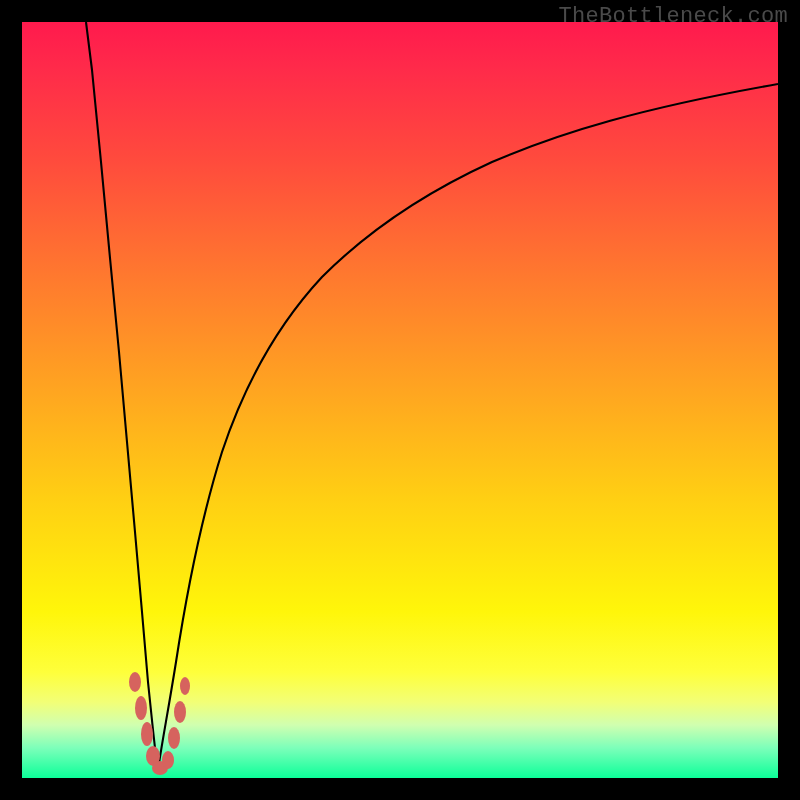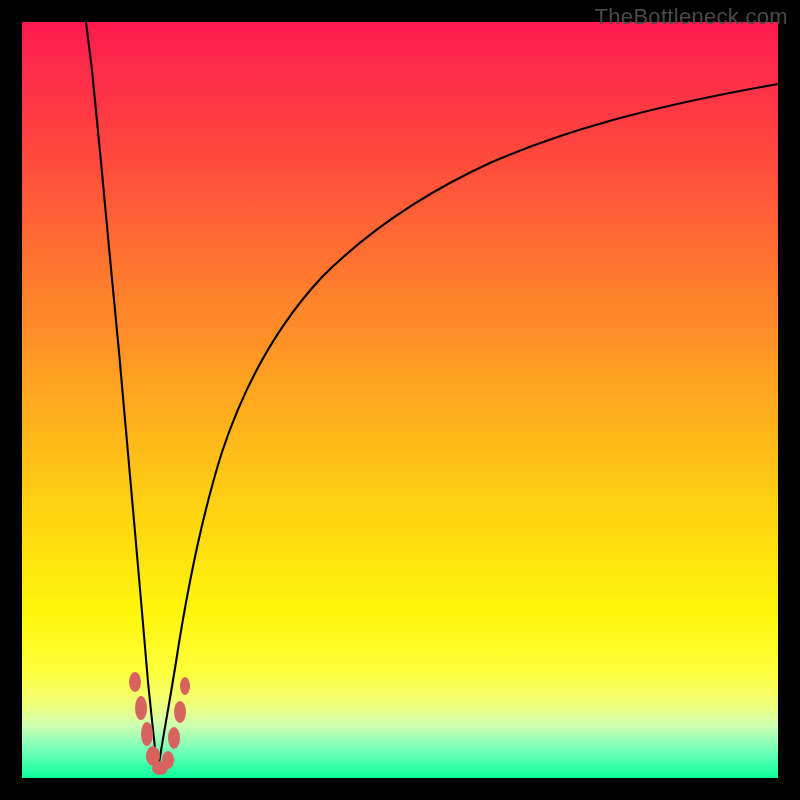--- a/index.html
+++ b/index.html
@@ -37,20 +37,21 @@
   .watermark {
     position: absolute;
     top: 4px;
     right: 12px;
     color: #4a4a4a;
     font-size: 22px;
     font-weight: 500;
     letter-spacing: 0.3px;
     user-select: none;
     z-index: 30;
+    font-family: Liberation Mono, monospace;
   }
   svg.plot {
     position: absolute;
     left: 0;
     top: 0;
     width: 756px;
     height: 756px;
     z-index: 20;
   }
   .curve {

